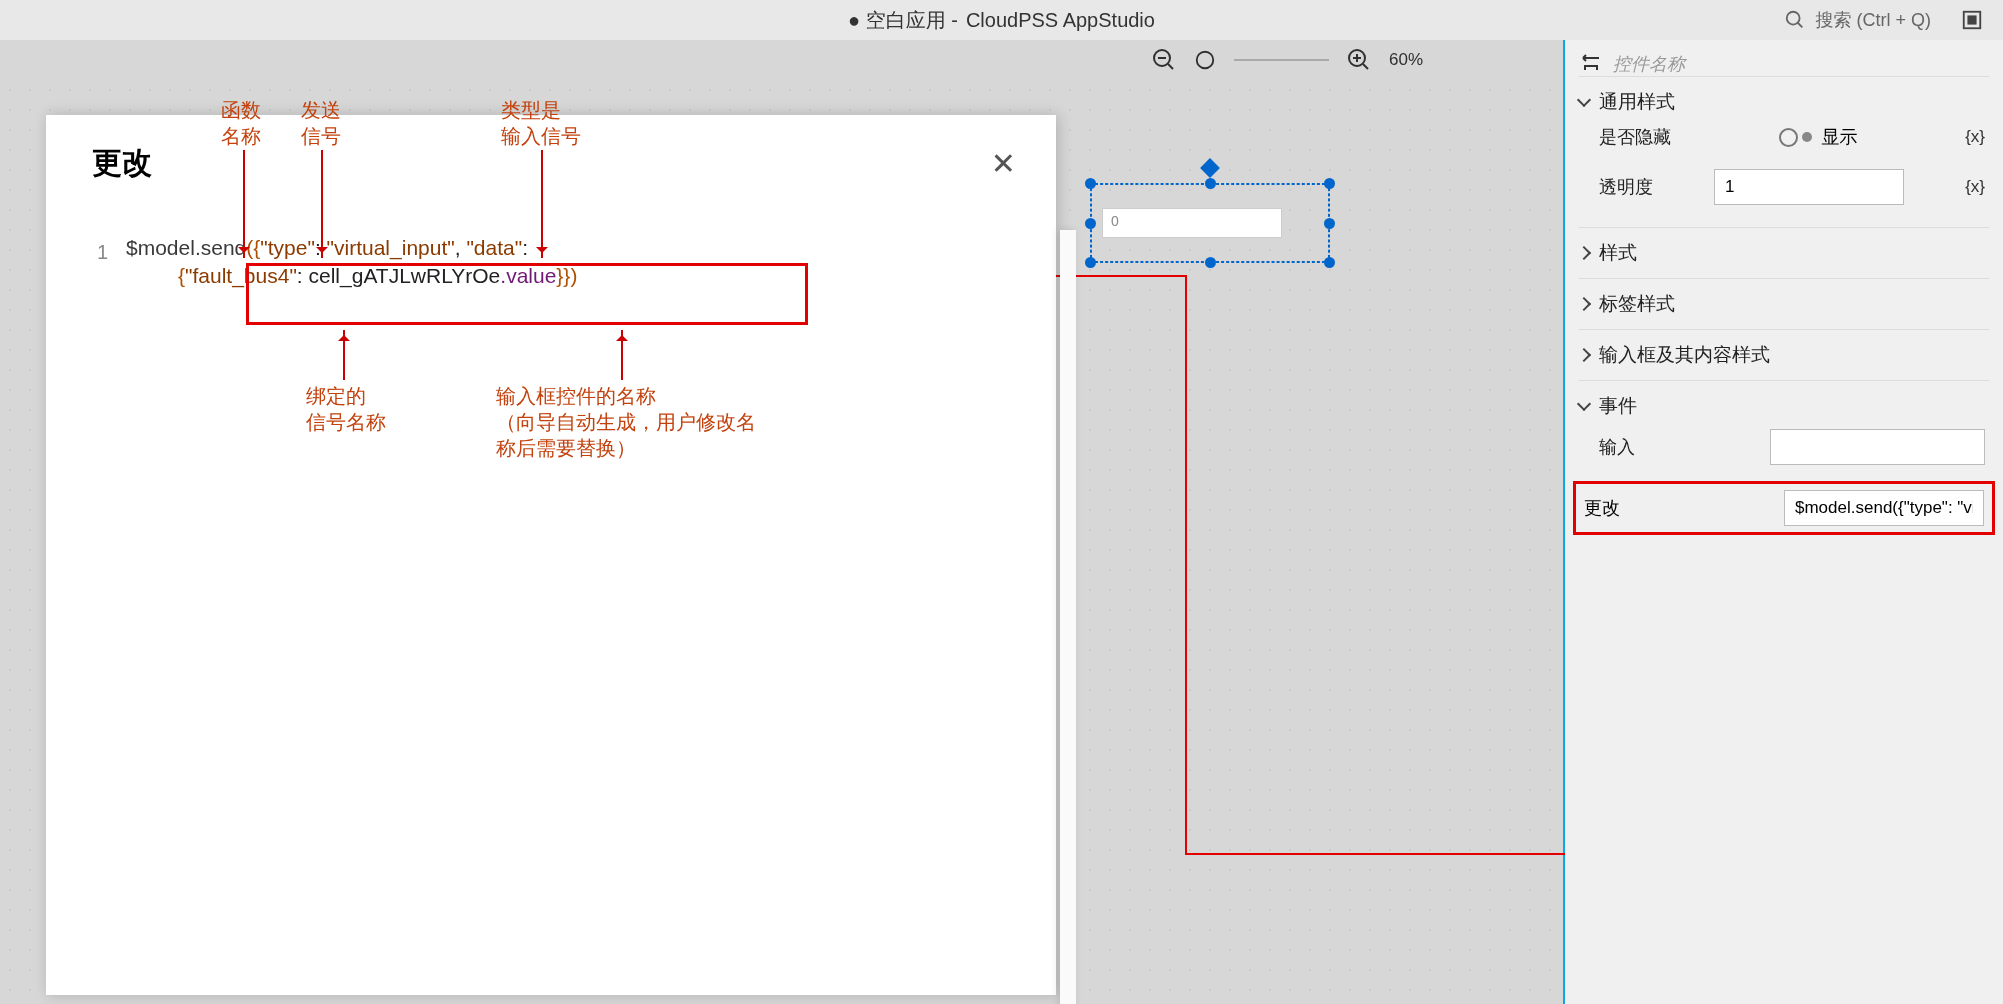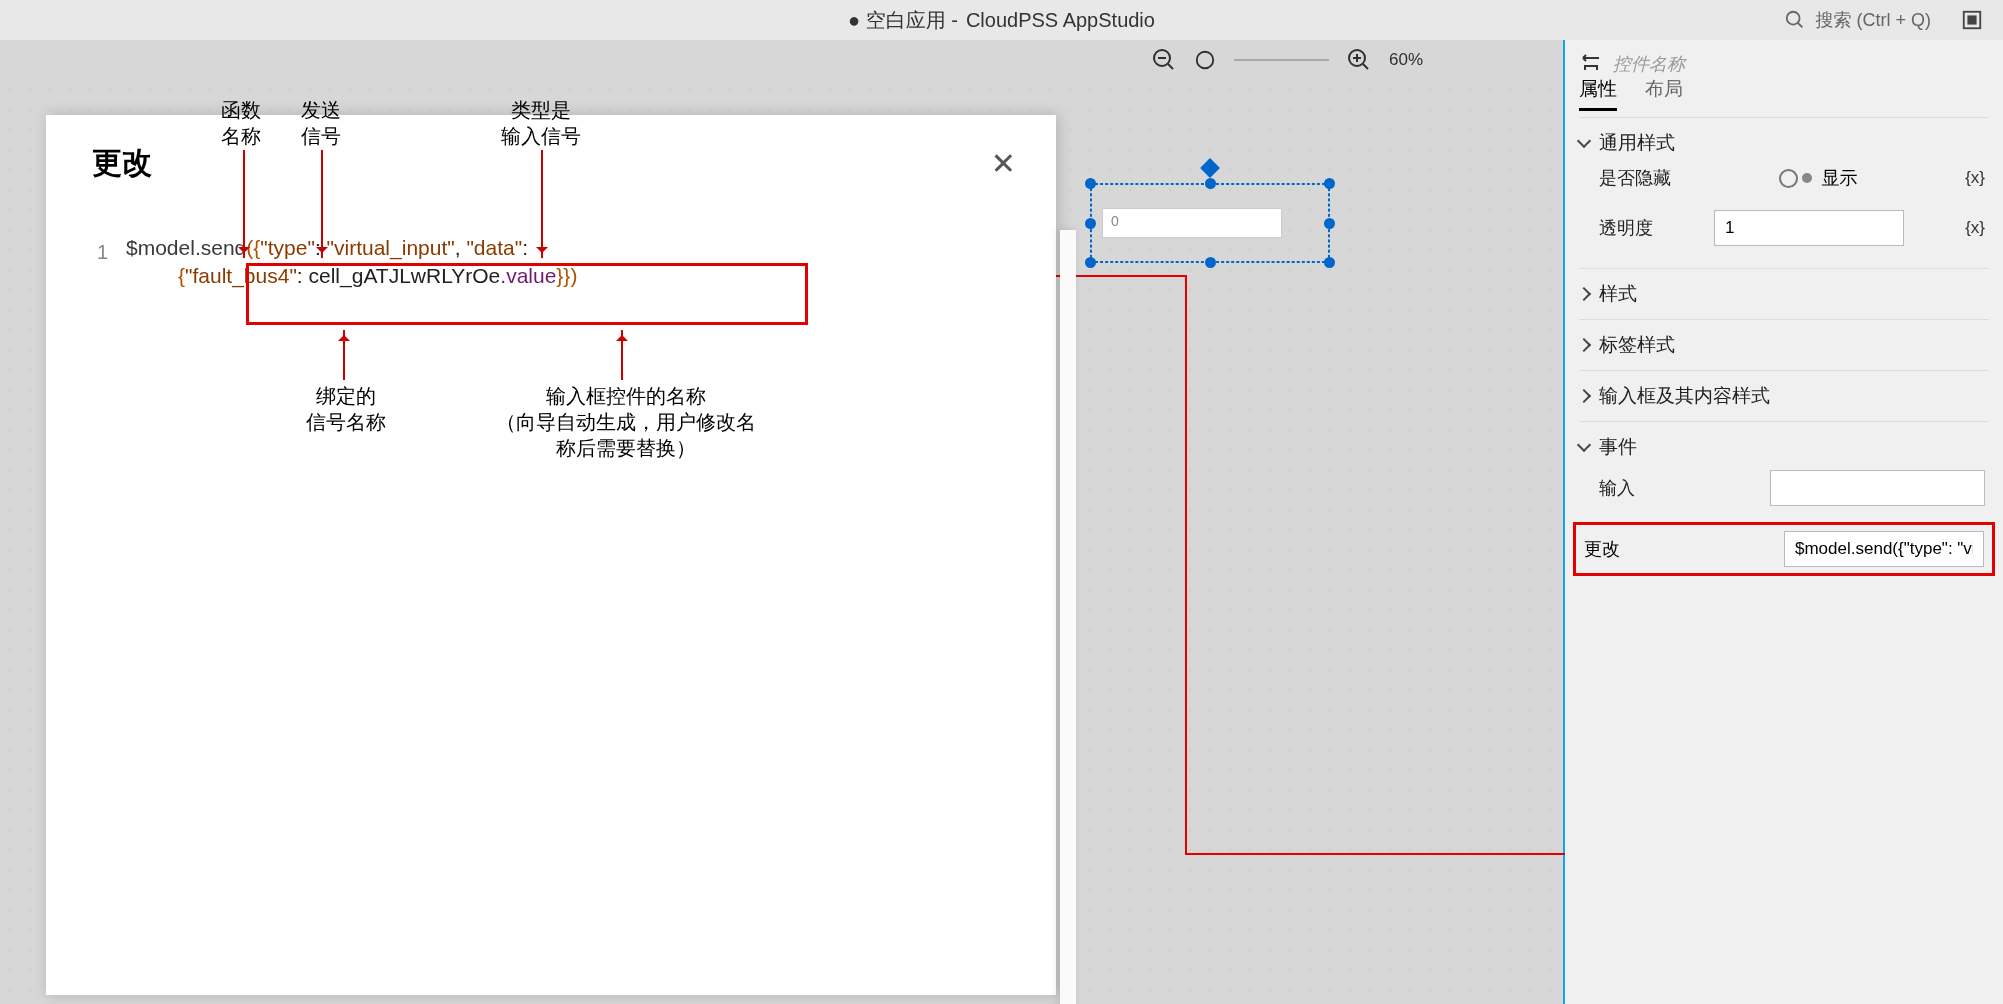--- a/index.html
+++ b/index.html
@@ -48,21 +48,21 @@
     .modal { position: absolute; top: 115px; left: 46px; width: 1010px; height: 880px; background: #fff; box-shadow: 2px 0 14px rgba(0,0,0,.18); }
     .modal-head { display: flex; align-items: center; justify-content: space-between; padding: 28px 40px 10px 46px; }
     .modal-title { font-size: 30px; font-weight: 700; }
     .modal-close { font-size: 30px; color: #555; cursor: pointer; }
 
     .code-area { margin-top: 40px; display: flex; }
     .gutter { width: 80px; text-align: right; padding-right: 18px; color: #888; font-size: 20px; line-height: 28px; font-family: Consolas, monospace; padding-top: 4px; }
     .code { font-family: Consolas, "Courier New", monospace; font-size: 21px; line-height: 28px; }
     .red-code-box { position: absolute; left: 200px; top: 148px; width: 562px; height: 62px; border: 3px solid #e20000; }
 
-    .annot { position: absolute; color: #000000; font-size: 20px; line-height: 26px; text-align: center; }
+    .annot { position: absolute; color: #c2410c; font-size: 20px; line-height: 26px; text-align: left; }
     .arrow-down { position: absolute; width: 2px; background: #c00; }
     .arrow-down::after { content: ''; position: absolute; bottom: -1px; left: -5px; border: 6px solid transparent; border-top-color: #c00; }
     .arrow-up { position: absolute; width: 2px; background: #c00; }
     .arrow-up::after { content: ''; position: absolute; top: -1px; left: -5px; border: 6px solid transparent; border-bottom-color: #c00; }
 
     .connector-line { position: absolute; background: #e20000; }
     .arrow-left-head { position: absolute; border: 8px solid transparent; border-right-color: #e20000; }
 
     .dim-overlay { position: absolute; inset: 0; background: rgba(0,0,0,.07); pointer-events: none; }
 
@@ -138,24 +138,20 @@
 </div>
 
 <div class="panel">
   <div class="panel-head">
     <svg width="24" height="24" viewBox="0 0 24 24" fill="none" stroke="#333" stroke-width="2">
         <path d="M4 6h16M4 6l3-3M4 6l3 3"></path>
         <path d="M6 18v-4h12v4"></path>
       </svg>
     <span>控件名称</span>
   </div>
-  <div class="tabs">
-    <div class="tab active">属性</div>
-    <div class="tab">布局</div>
-  </div>
 
   <div class="sec">
     <div class="sec-head">
         <span class="chev down"></span>
         <span>通用样式</span>
       </div>
     <div class="row">
       <span class="lbl">是否隐藏</span>
       <div class="toggle">
         <span class="toggle-circle"></span>

